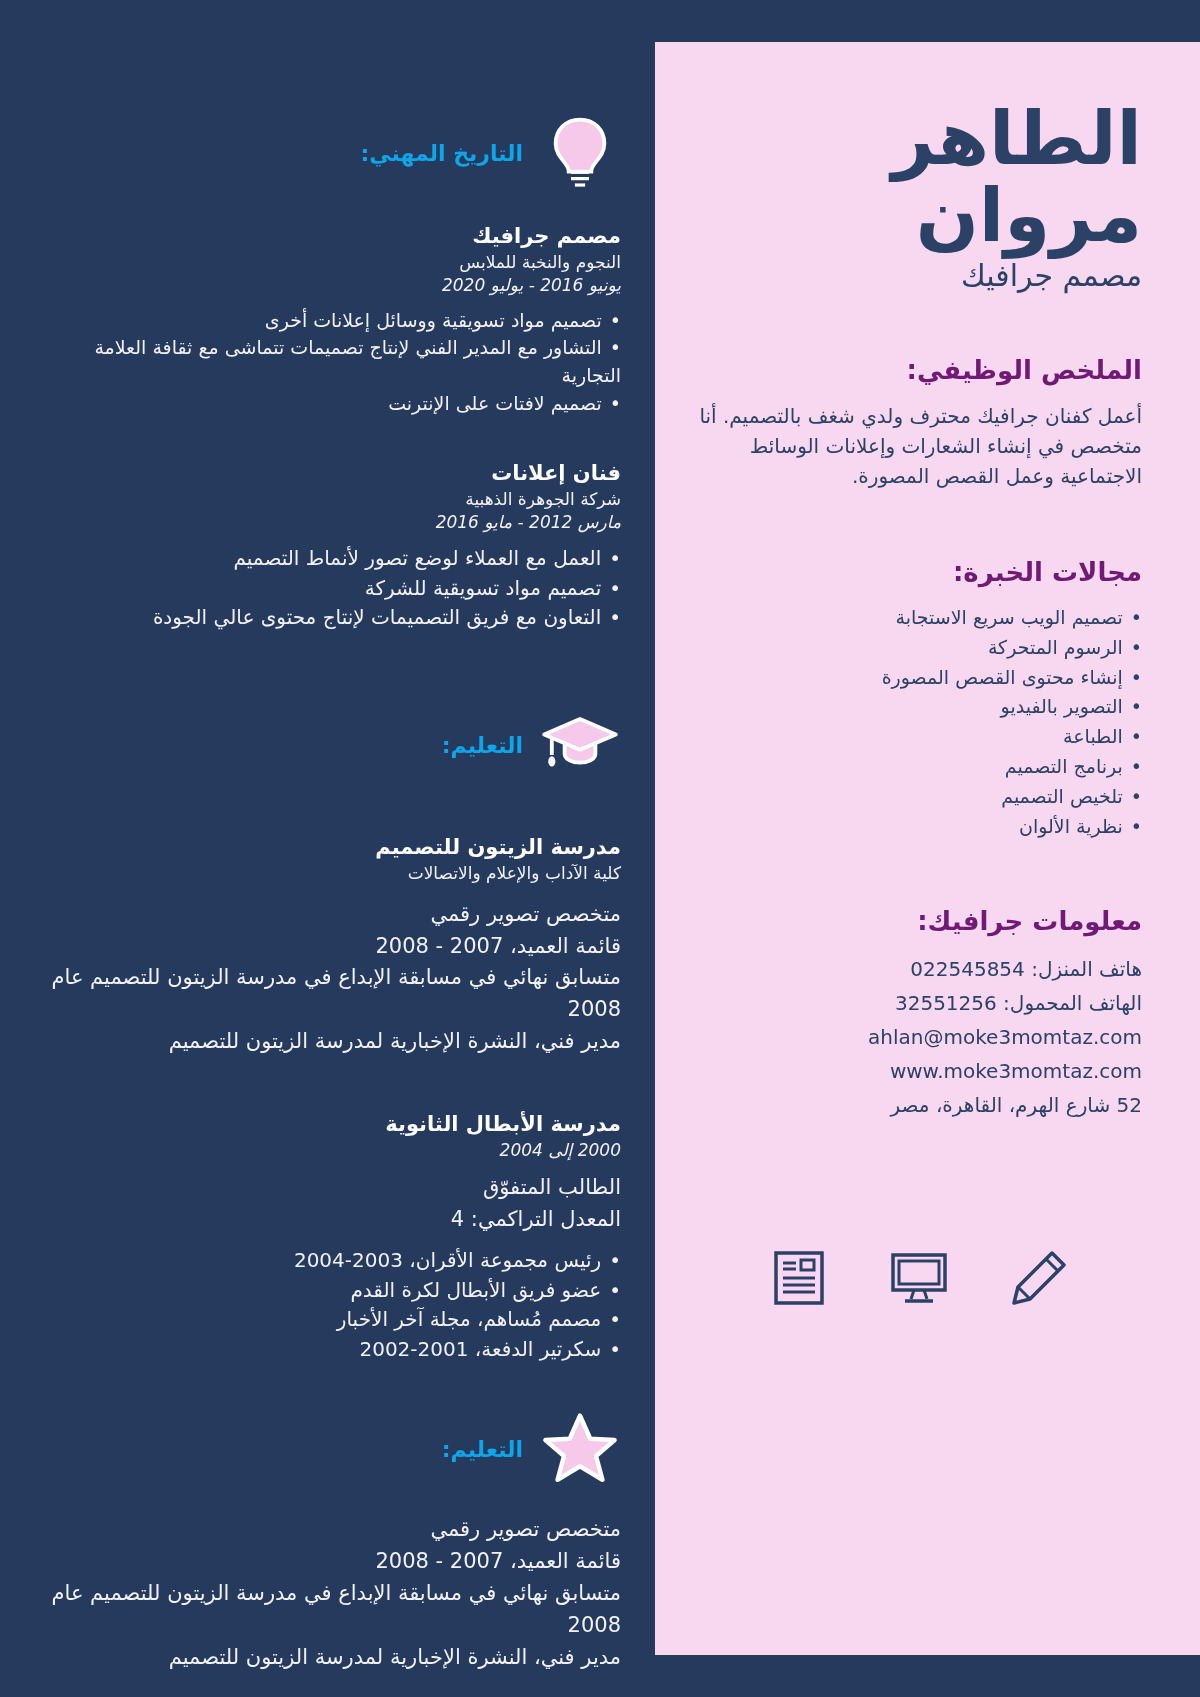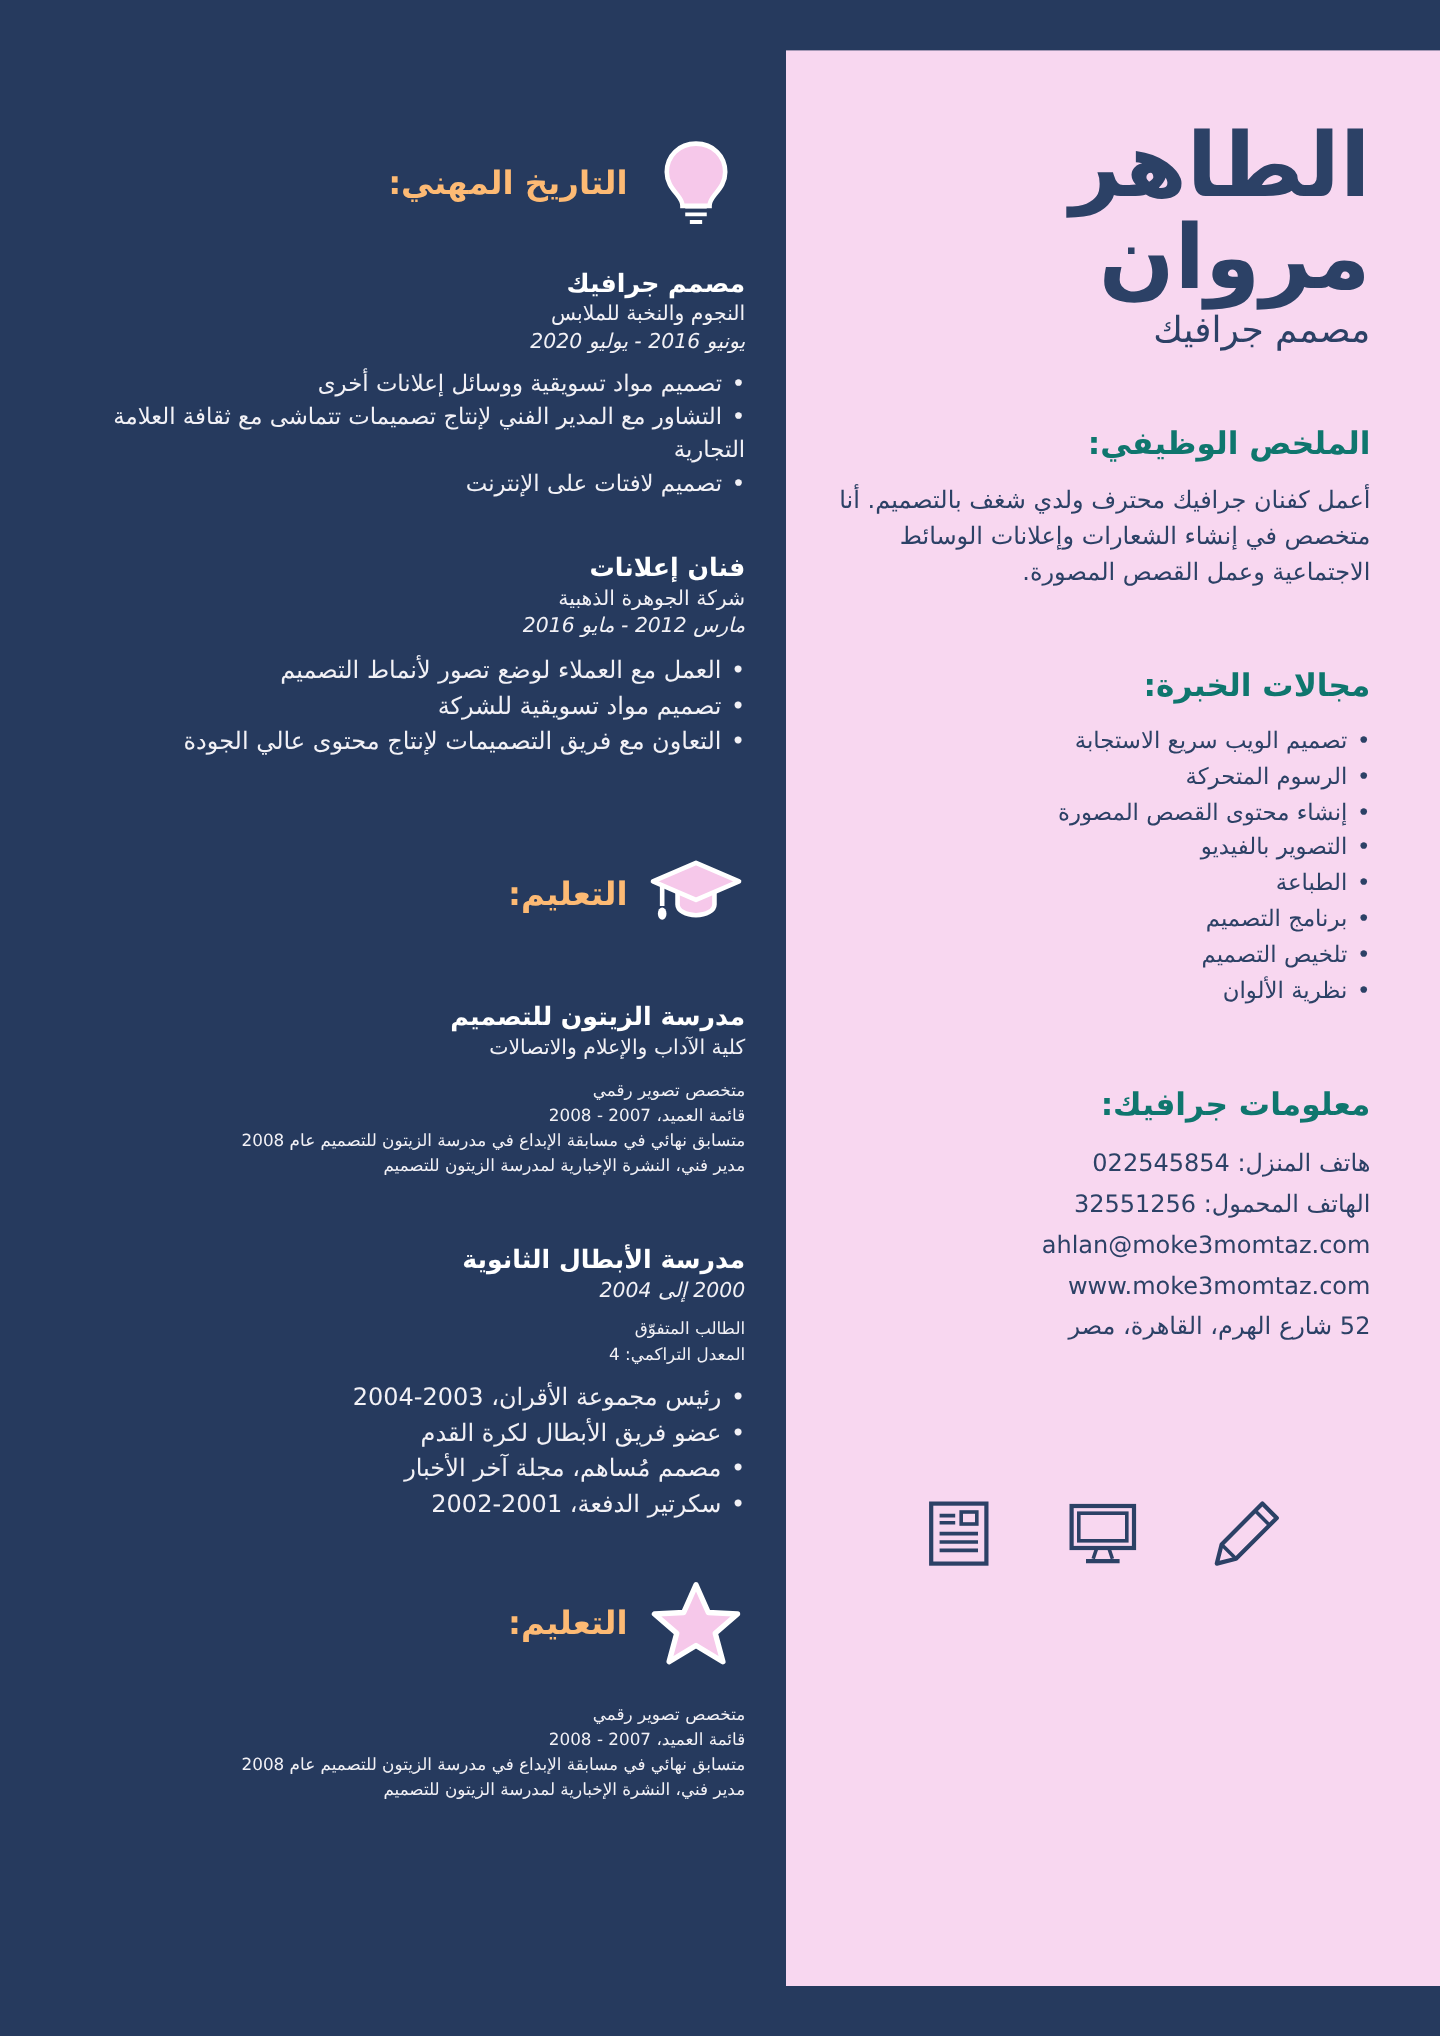--- a/index.html
+++ b/index.html
@@ -10,47 +10,47 @@
   }
   
   .sidebar { width:545px; height:100%; padding:42px 0; flex:0 0 545px; }
   .sidebar-inner {
     background:#f8d7f0; height:100%; color:#2c4166;
     padding:58px 58px 40px 40px; text-align:right;
   }
   .name { font-weight:600; font-size:74px; line-height:1.04; color:#2c4166; }
   .name span { display:block; }
   .candidate-title { font-size:30px; margin-top:4px; color:#2c4166; }
-  .sb-section h2 { font-size:26px; font-weight:700; margin-bottom:16px; color:#0f766e; }
+  .sb-section h2 { font-size:26px; font-weight:700; margin-bottom:16px; color:#701a75; }
   .sb-summary { margin-top:62px; }
   .sb-summary p { font-size:20px; line-height:1.5; }
   .sb-expertise { margin-top:66px; }
   .sb-expertise ul { list-style:none; }
   .sb-expertise li { font-size:19px; line-height:1.57; }
   .sb-expertise li::before { content:"•"; margin-inline-end:8px; }
   .sb-contact { margin-top:64px; }
   .sb-contact .line { font-size:20px; line-height:1.7; }
   .footer-icons { margin-top:124px; display:flex; justify-content:center; gap:56px; }
   .footer-icons .icon { width:64px; height:64px; display:inline-block; }
   .icon svg { width:100%; height:100%; display:block; }
   
   .main { flex:1 1 auto; color:#f2f1f6; text-align:right; padding:112px 34px 30px 44px; }
   .section-header { display:flex; align-items:center; gap:16px; margin-bottom:30px; }
   .section-header .icon { width:82px; height:82px; flex:0 0 82px; }
-  .main-heading { font-size:27px; font-weight:700; color:#fdba74; }
+  .main-heading { font-size:22px; font-weight:700; color:#0ea5e9; }
   .job h3, .school-name { font-size:21px; font-weight:700; color:#ffffff; margin-bottom:3px; }
   .sub-line { font-size:17px; line-height:1.35; }
   .dates { font-style:italic; margin-bottom:10px; }
   .bullets { list-style:none; }
   .bullets li { font-size:19px; line-height:1.45; }
   .bullets li::before { content:"•"; margin-inline-end:8px; }
   .bullets.small li { font-size:20px; line-height:1.48; }
   .job + .job { margin-top:44px; }
   .section-header.edu { margin-top:72px; margin-bottom:48px; }
-  .detail-lines { margin-top:14px; font-size:14px; line-height:1.52; }
+  .detail-lines { margin-top:14px; font-size:21px; line-height:1.52; }
   .school + .school { margin-top:54px; }
   .school .bullets { margin-top:10px; }
   .section-header.star { margin-top:44px; margin-bottom:24px; }
 </style>
 </head>
 <body>
 
 <div class="page">
 
   <aside class="sidebar">

